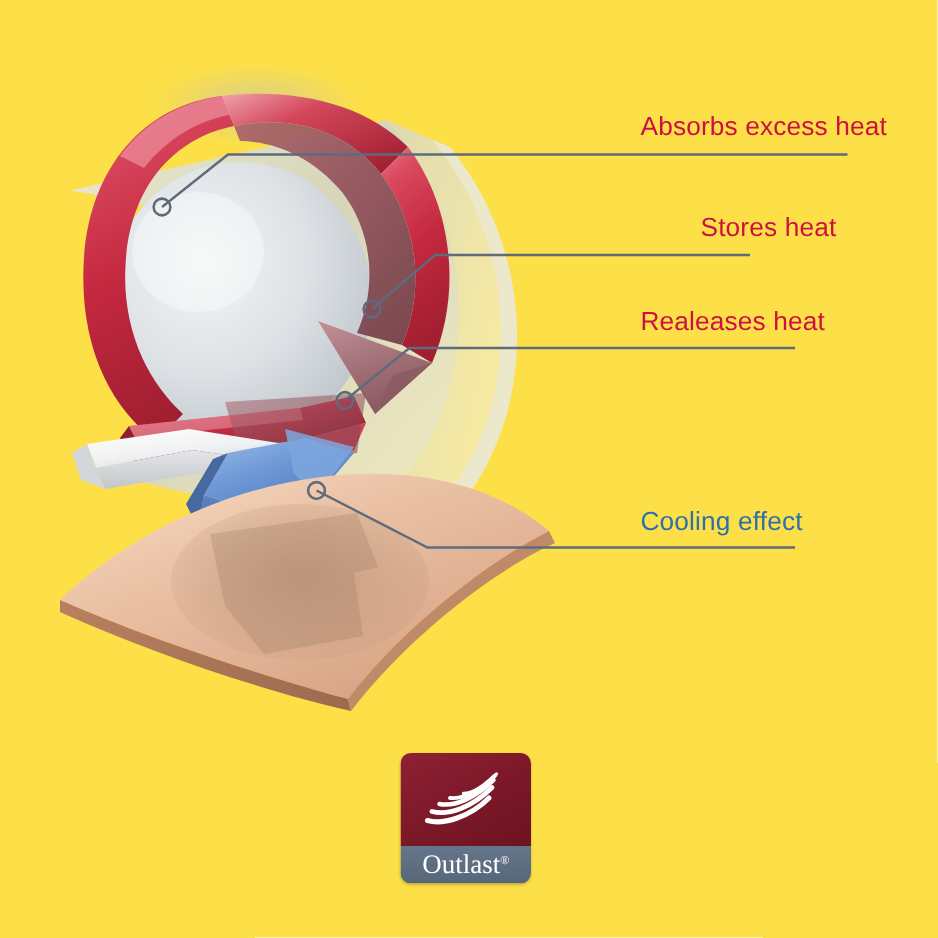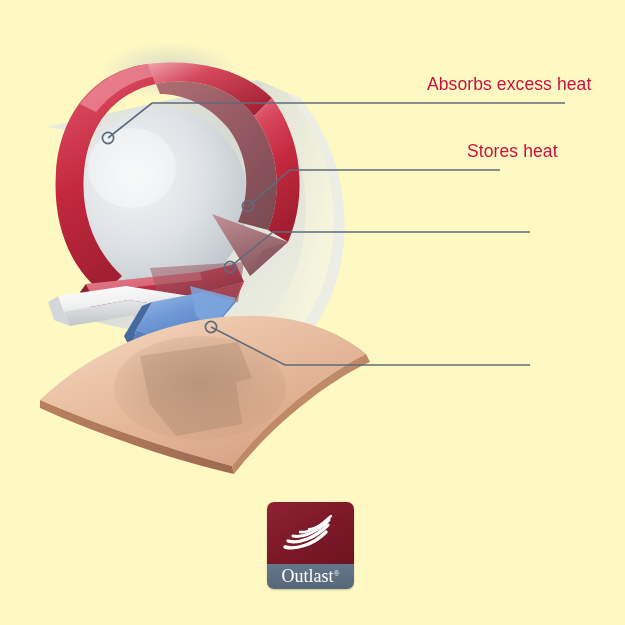--- a/index.html
+++ b/index.html
@@ -9,21 +9,21 @@
     padding: 0;
     background: #ffffff;
   }
   body {
     font-family: "Liberation Sans", sans-serif;
   }
   #canvas {
     position: relative;
     width: 625px;
     height: 625px;
-    background: #fef9c3;
+    background: #fde047;
     overflow: hidden;
   }
   #diagram-svg {
     position: absolute;
     left: 0;
     top: 0;
     width: 625px;
     height: 625px;
   }
   .callout-label {
@@ -265,21 +265,23 @@
       <circle cx="248" cy="206" r="5.6" fill="none" stroke="#5d6b7d" stroke-width="1.7"></circle>
       <circle cx="230" cy="267" r="5.6" fill="none" stroke="#5d6b7d" stroke-width="1.7"></circle>
       <circle cx="211" cy="327" r="5.6" fill="none" stroke="#5d6b7d" stroke-width="1.7"></circle>
     </g>
   </svg>
 
   <div class="callout-label red" style="left:427px; top:76px;">Absorbs excess heat</div>
 
   <div class="callout-label red" style="left:427px; top:143px;margin-left:40px;">Stores heat</div>
 
-
+  <div class="callout-label red" style="left:427px; top:206px;">Realeases heat</div>
+
+  <div class="callout-label blue" style="left:427px; top:339px;">Cooling effect</div>
 
   <div id="logo">
     <div id="logo-top">
       <svg id="logo-swoosh" viewBox="0 0 59 42">
         <g fill="none" stroke="#ffffff" stroke-linecap="round">
           <path d="M 4,33 C 14,36 32,31 45,18" stroke-width="3.4"></path>
           <path d="M 7,27 C 18,30 34,24 47,11" stroke-width="3.2"></path>
           <path d="M 12,22 C 22,24 36,18 48,6" stroke-width="3.0"></path>
           <path d="M 19,18 C 27,19 39,13 49,3" stroke-width="2.6"></path>
           <path d="M 28,15 C 34,15 43,10 50,2" stroke-width="2.2"></path>

